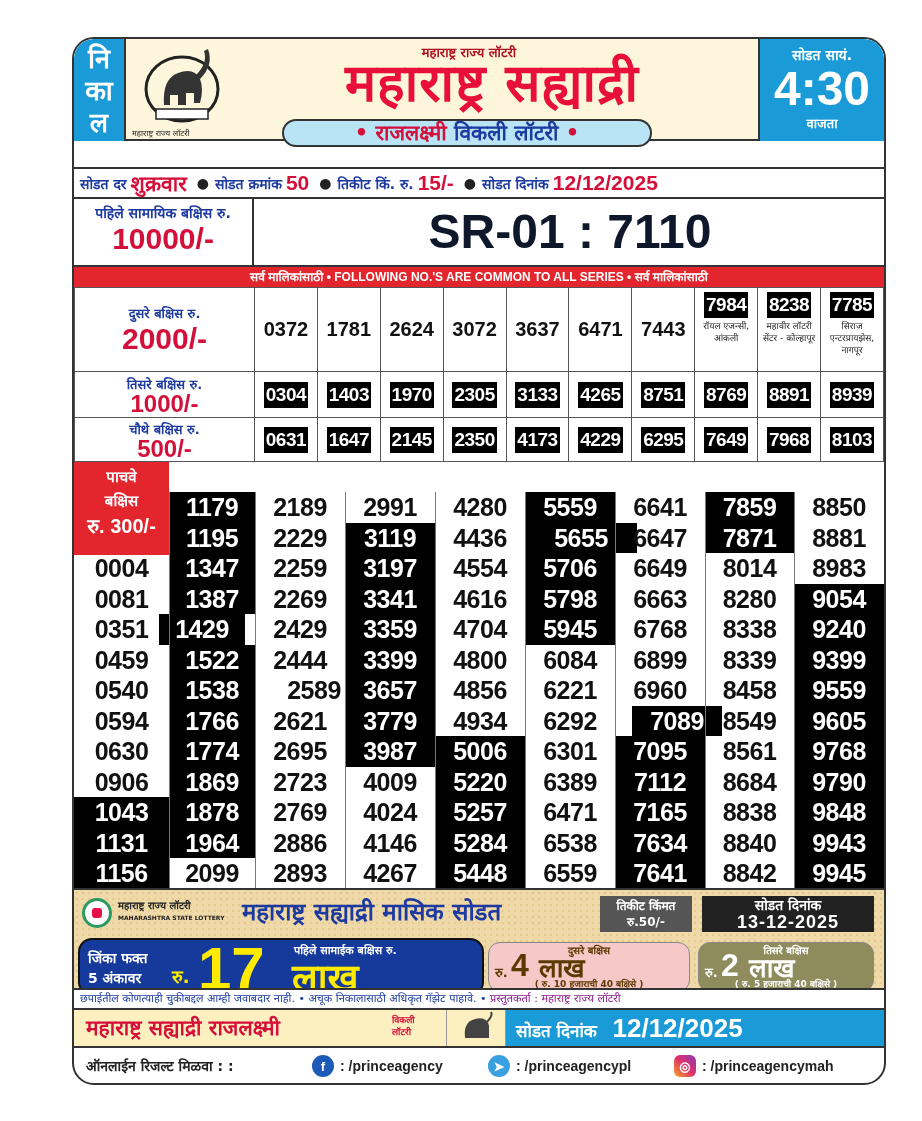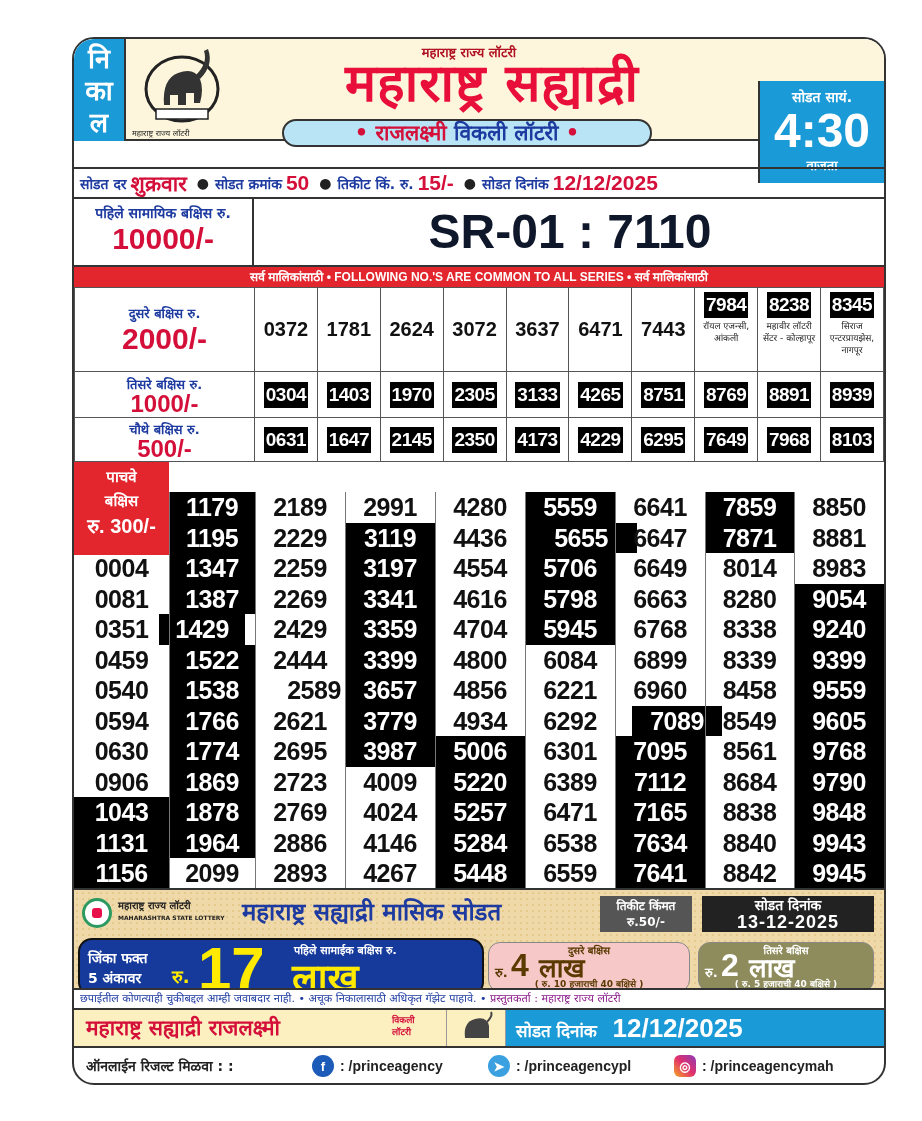--- a/index.html
+++ b/index.html
@@ -17,21 +17,21 @@
            font-weight: bold; font-size: 27px; line-height: 32px; text-align: center; padding-top: 4px; border-right: 2px solid #333; }
   .nikal span { display: block; }
   .logo { position: absolute; left: 60px; top: 6px; width: 96px; height: 82px; }
   .logo-cap { position: absolute; left: 58px; top: 88px; font-size: 8px; color: #222; }
   .hdr-sub { position: absolute; left: 280px; top: 4px; width: 230px; text-align: center; font-size: 13px; font-weight: bold; color: #b01020; }
   .hdr-title { position: absolute; left: 158px; top: 14px; width: 520px; text-align: center; font-size: 52px; font-weight: bold;
                color: #e8103a; letter-spacing: 1px; font-family: "DejaVu Serif", serif; line-height: 60px; }
   .hdr-pill { position: absolute; left: 208px; top: 80px; width: 370px; height: 28px; background: #b8e4f5; border: 2px solid #333;
               border-radius: 14px; text-align: center; font-size: 21px; font-weight: bold; color: #d4103a; line-height: 24px; }
   .hdr-pill .blue { color: #1d3aa0; }
-  .time-box { position: absolute; left: 684px; top: 0; width: 126px; height: 102px; background: #1a9ad6; color: #fff; text-align: center; border-left: 2px solid #333; margin-top: 42px; }
+  .time-box { position: absolute; left: 684px; top: 0; width: 126px; height: 102px; background: #1a9ad6; color: #fff; text-align: center; border-left: 2px solid #333; }
   .time-box .t1 { font-size: 14px; font-weight: bold; margin-top: 6px; }
   .time-box .t2 { font-size: 48px; font-weight: bold; line-height: 50px; font-family: "Liberation Sans", sans-serif; }
   .time-box .t3 { font-size: 13px; font-weight: bold; }
 
   
   .info { position: absolute; left: 0; top: 128px; width: 810px; height: 32px; border-top: 2px solid #333; border-bottom: 2px solid #333;
           font-size: 14px; font-weight: bold; color: #1d3aa0; display: flex; align-items: center; padding-left: 6px; white-space: nowrap; }
   .info .red { color: #d4103a; font-size: 21px; margin: 0 4px; font-family: "Liberation Sans", sans-serif; }
   .info .dot { color: #222; margin: 0 6px; }
 
@@ -196,21 +196,21 @@
       <td class="num2">7443</td>
       <td style="vertical-align:top;padding-top:4px">
         <span class="blk">7984</span>
         <div class="agent">रॉयल एजन्सी, आंकली</div>
       </td>
       <td style="vertical-align:top;padding-top:4px">
         <span class="blk">8238</span>
         <div class="agent">महावीर लॉटरी सेंटर - कोल्हापूर</div>
       </td>
       <td style="vertical-align:top;padding-top:4px">
-        <span class="blk">8345</span>
+        <span class="blk">7785</span>
         <div class="agent">सिराज एन्टरप्रायझेस, नागपूर</div>
       </td>
     </tr>
     <tr style="height:46px" id="row3">
       <td class="lbl">
         <div class="a">तिसरे बक्षिस रु.</div>
         <div class="b" style="font-size:24px;line-height:22px">1000/-</div>
       </td>
     <td><span class="blk">0304</span></td>
           <td><span class="blk">1403</span></td>

